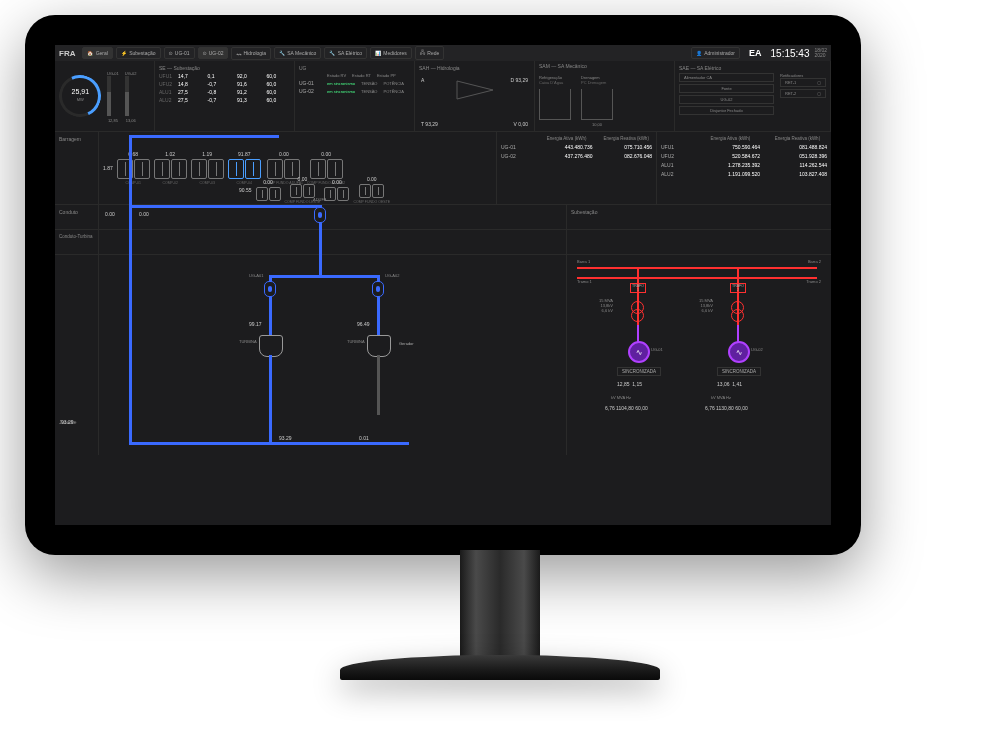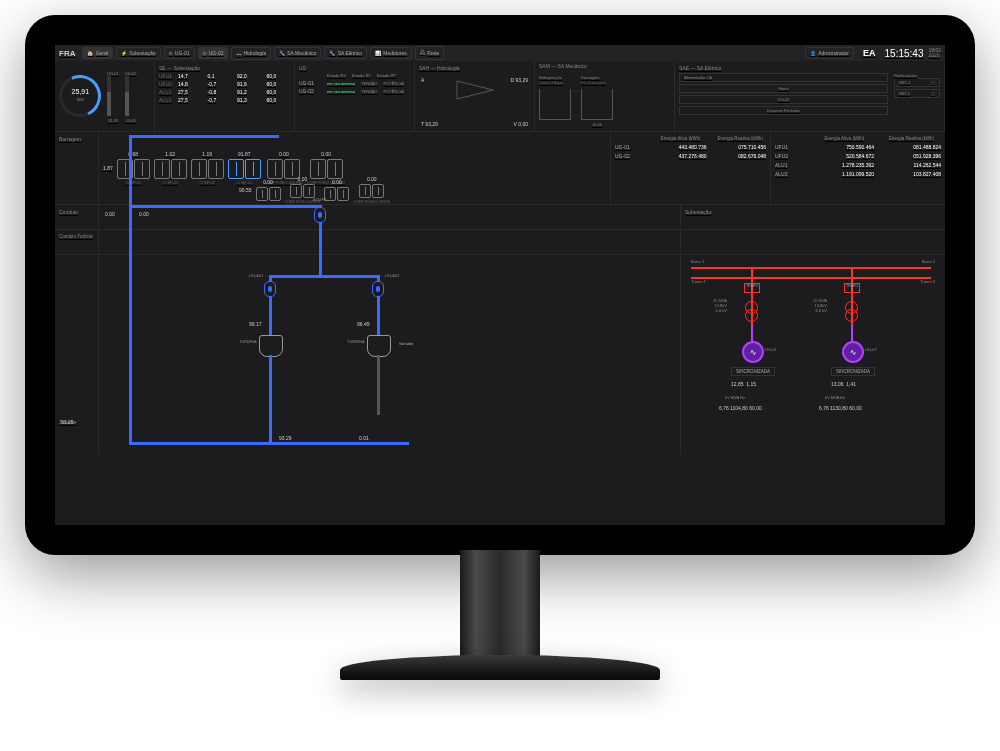--- a/index.html
+++ b/index.html
@@ -1,17 +1,17 @@
 <!DOCTYPE html>
 <html><head>
 <meta charset="utf-8">
 <style>
   body { margin:0; background:#fff; font-family:Arial,Helvetica,sans-serif; }
   .stage { width:1000px; height:751px; position:relative; }
-  .monitor { position:absolute; left:25px; top:15px; width:950px; height:540px; background:#000; border-radius:30px; padding:30px; box-sizing:border-box; box-shadow:0 20px 60px rgba(0,0,0,0.4);text-decoration:underline;}
+  .monitor { position:absolute; left:25px; top:15px; width:836px; height:540px; background:#000; border-radius:30px; padding:30px; box-sizing:border-box; box-shadow:0 20px 60px rgba(0,0,0,0.4);}
   .stand-neck { position:absolute; left:460px; top:550px; width:80px; height:110px; background:linear-gradient(90deg,#1a1a1a 0%,#4a4a4a 20%,#2a2a2a 50%,#4a4a4a 80%,#1a1a1a 100%); }
   .stand-base { position:absolute; left:340px; top:655px; width:320px; height:25px; background:linear-gradient(180deg,#3a3a3a 0%,#1a1a1a 60%,#0a0a0a 100%); border-radius:50% 50% 2px 2px / 15px 15px 2px 2px; box-shadow:0 10px 30px rgba(0,0,0,0.3);}
   .screen { width:100%; height:100%; background:#1c1c1e; color:#888; font-size:6px; position:relative; overflow:hidden; }
 
   .topbar { height:16px; background:#232325; display:flex; align-items:center; padding:0 4px; gap:3px; }
   .topbar .app { color:#ccc; font-size:8px; font-weight:bold; margin-right:4px;}
   .nav-item { color:#aaa; font-size:5px; padding:2px 4px; border:1px solid #333; border-radius:2px; white-space:nowrap; display:flex; align-items:center; gap:2px;}
   .nav-item.sel { background:#333; }
   .topbar .spacer { flex:1; }
   .clock { color:#fff; font-size:10px; margin-left:6px;}

